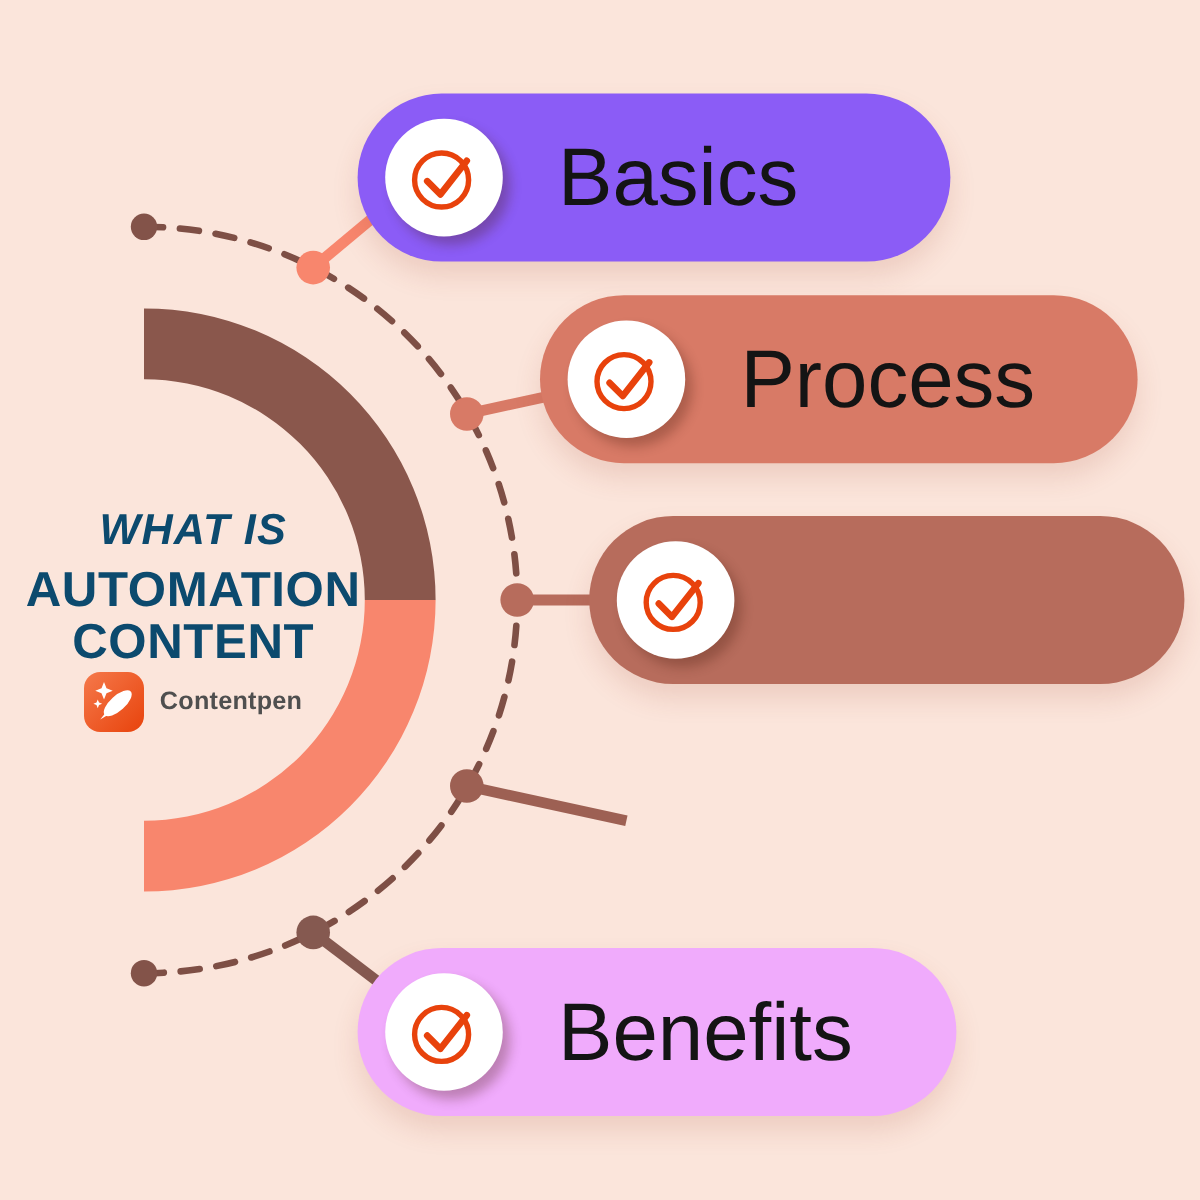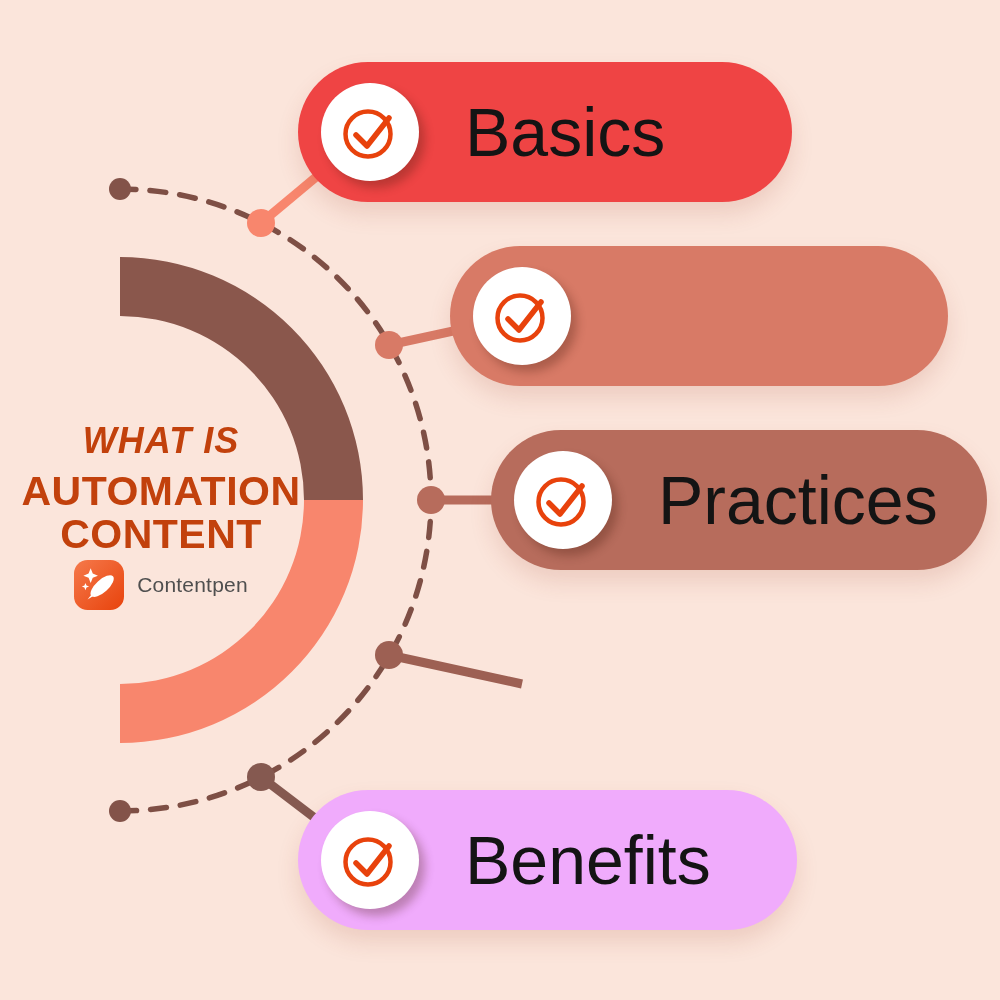--- a/index.html
+++ b/index.html
@@ -23,21 +23,21 @@
 
   .pill-label{font-size:68px;font-weight:500;color:#141414;line-height:1;white-space:nowrap;}
 
   .title-block{position:absolute;z-index:2;left:0;top:420px;width:322px;text-align:center;}
   .title-pre{font-style:italic;font-weight:800;font-size:36px;letter-spacing:1px;margin-bottom:8px;}
   .title-main{font-weight:800;font-size:41px;line-height:1.04;letter-spacing:0.5px;}
 
   .brand-row{position:absolute;z-index:2;left:0;top:560px;width:322px;
              display:flex;align-items:center;justify-content:center;gap:13px;}
   .logo-icon{width:50px;height:50px;display:block;}
-  .brand-name{font-size:21px;font-weight:400;letter-spacing:0.2px;}
+  .brand-name{font-size:21px;font-weight:700;letter-spacing:0.2px;}
 </style>
 </head>
 <body style="background: rgb(251, 229, 219);">
 
 <div class="canvas" style="background: rgb(251, 229, 219);">
 
   <svg class="scene" width="1000" height="1000" viewBox="0 0 1000 1000">
     <path d="M 120 189 A 311 311 0 0 1 120 811" fill="none" stroke-width="5.5" stroke-dasharray="16 14" stroke-linecap="round" stroke="#7E4F45"></path>
 
     <line x1="261" y1="223" x2="370" y2="132" stroke-width="9" stroke="#F8866D"></line>
@@ -52,21 +52,21 @@
     <circle cx="261" cy="223" r="14" fill="#F8866D"></circle>
     <circle cx="389" cy="345" r="14" fill="#D87A66"></circle>
     <circle cx="431" cy="500" r="14" fill="#B76C5C"></circle>
     <circle cx="389" cy="655" r="14" fill="#9D6053"></circle>
     <circle cx="261" cy="777" r="14" fill="#855950"></circle>
 
     <path d="M 120 257 A 243 243 0 0 1 363 500 L 304 500 A 184 184 0 0 0 120 316 Z" fill="#8A574C"></path>
     <path d="M 363 500 A 243 243 0 0 1 120 743 L 120 684 A 184 184 0 0 0 304 500 Z" fill="#F8866D"></path>
   </svg>
 
-  <div class="title-block" style="color: #c2410c;">
+  <div class="title-block" style="color: #0c4a6e;">
     <div class="title-pre">WHAT IS</div>
     <div class="title-main">AUTOMATION</div>
     <div class="title-main">CONTENT</div>
   </div>
 
   <div class="brand-row">
     <svg class="logo-icon" viewBox="0 0 48 48">
       <defs>
         <linearGradient id="logograd" x1="0" y1="0" x2="1" y2="1">
           <stop offset="0" stop-color="#F5794B"></stop>
@@ -75,47 +75,47 @@
       </defs>
       <rect width="48" height="48" rx="13" fill="url(#logograd)"></rect>
       <ellipse cx="27" cy="25" rx="14" ry="6" transform="rotate(-42 27 25)" fill="#ffffff"></ellipse>
       <path d="M13 38 L20 29 L23 32 Z" fill="#ffffff"></path>
       <path d="M16 8 L18 13 L23 15 L18 17 L16 22 L14 17 L9 15 L14 13 Z" fill="#ffffff"></path>
       <path d="M11 22 L12 24.5 L14.5 25.5 L12 26.5 L11 29 L10 26.5 L7.5 25.5 L10 24.5 Z" fill="#ffffff"></path>
     </svg>
     <span class="brand-name" style="color: rgb(79, 79, 79);">Contentpen</span>
   </div>
 
-  <div class="pill p0" style="background: #ef4444;">
+  <div class="pill p0" style="background: #8b5cf6; margin-top: 16px;">
     <div class="bubble">
       <svg viewBox="0 0 72 72">
         <circle cx="34" cy="38" r="22.5" fill="none" stroke-width="4.5" stroke="#E8420C"></circle>
         <path d="M22 39 L33 50 L55 22" fill="none" stroke-width="5.5" stroke-linecap="round" stroke-linejoin="round" stroke="#E8420C"></path>
       </svg>
     </div>
     <div class="pill-label">Basics</div>
   </div>
 
   <div class="pill p1" style="background: rgb(216, 122, 102);">
     <div class="bubble">
       <svg viewBox="0 0 72 72">
         <circle cx="34" cy="38" r="22.5" fill="none" stroke-width="4.5" stroke="#E8420C"></circle>
         <path d="M22 39 L33 50 L55 22" fill="none" stroke-width="5.5" stroke-linecap="round" stroke-linejoin="round" stroke="#E8420C"></path>
       </svg>
     </div>
+    <div class="pill-label">Process</div>
   </div>
 
   <div class="pill p2" style="background: rgb(183, 108, 92);">
     <div class="bubble">
       <svg viewBox="0 0 72 72">
         <circle cx="34" cy="38" r="22.5" fill="none" stroke-width="4.5" stroke="#E8420C"></circle>
         <path d="M22 39 L33 50 L55 22" fill="none" stroke-width="5.5" stroke-linecap="round" stroke-linejoin="round" stroke="#E8420C"></path>
       </svg>
     </div>
-    <div class="pill-label">Practices</div>
   </div>
 
 
   <div class="pill p4" style="background: #f0abfc;">
     <div class="bubble">
       <svg viewBox="0 0 72 72">
         <circle cx="34" cy="38" r="22.5" fill="none" stroke-width="4.5" stroke="#E8420C"></circle>
         <path d="M22 39 L33 50 L55 22" fill="none" stroke-width="5.5" stroke-linecap="round" stroke-linejoin="round" stroke="#E8420C"></path>
       </svg>
     </div>

